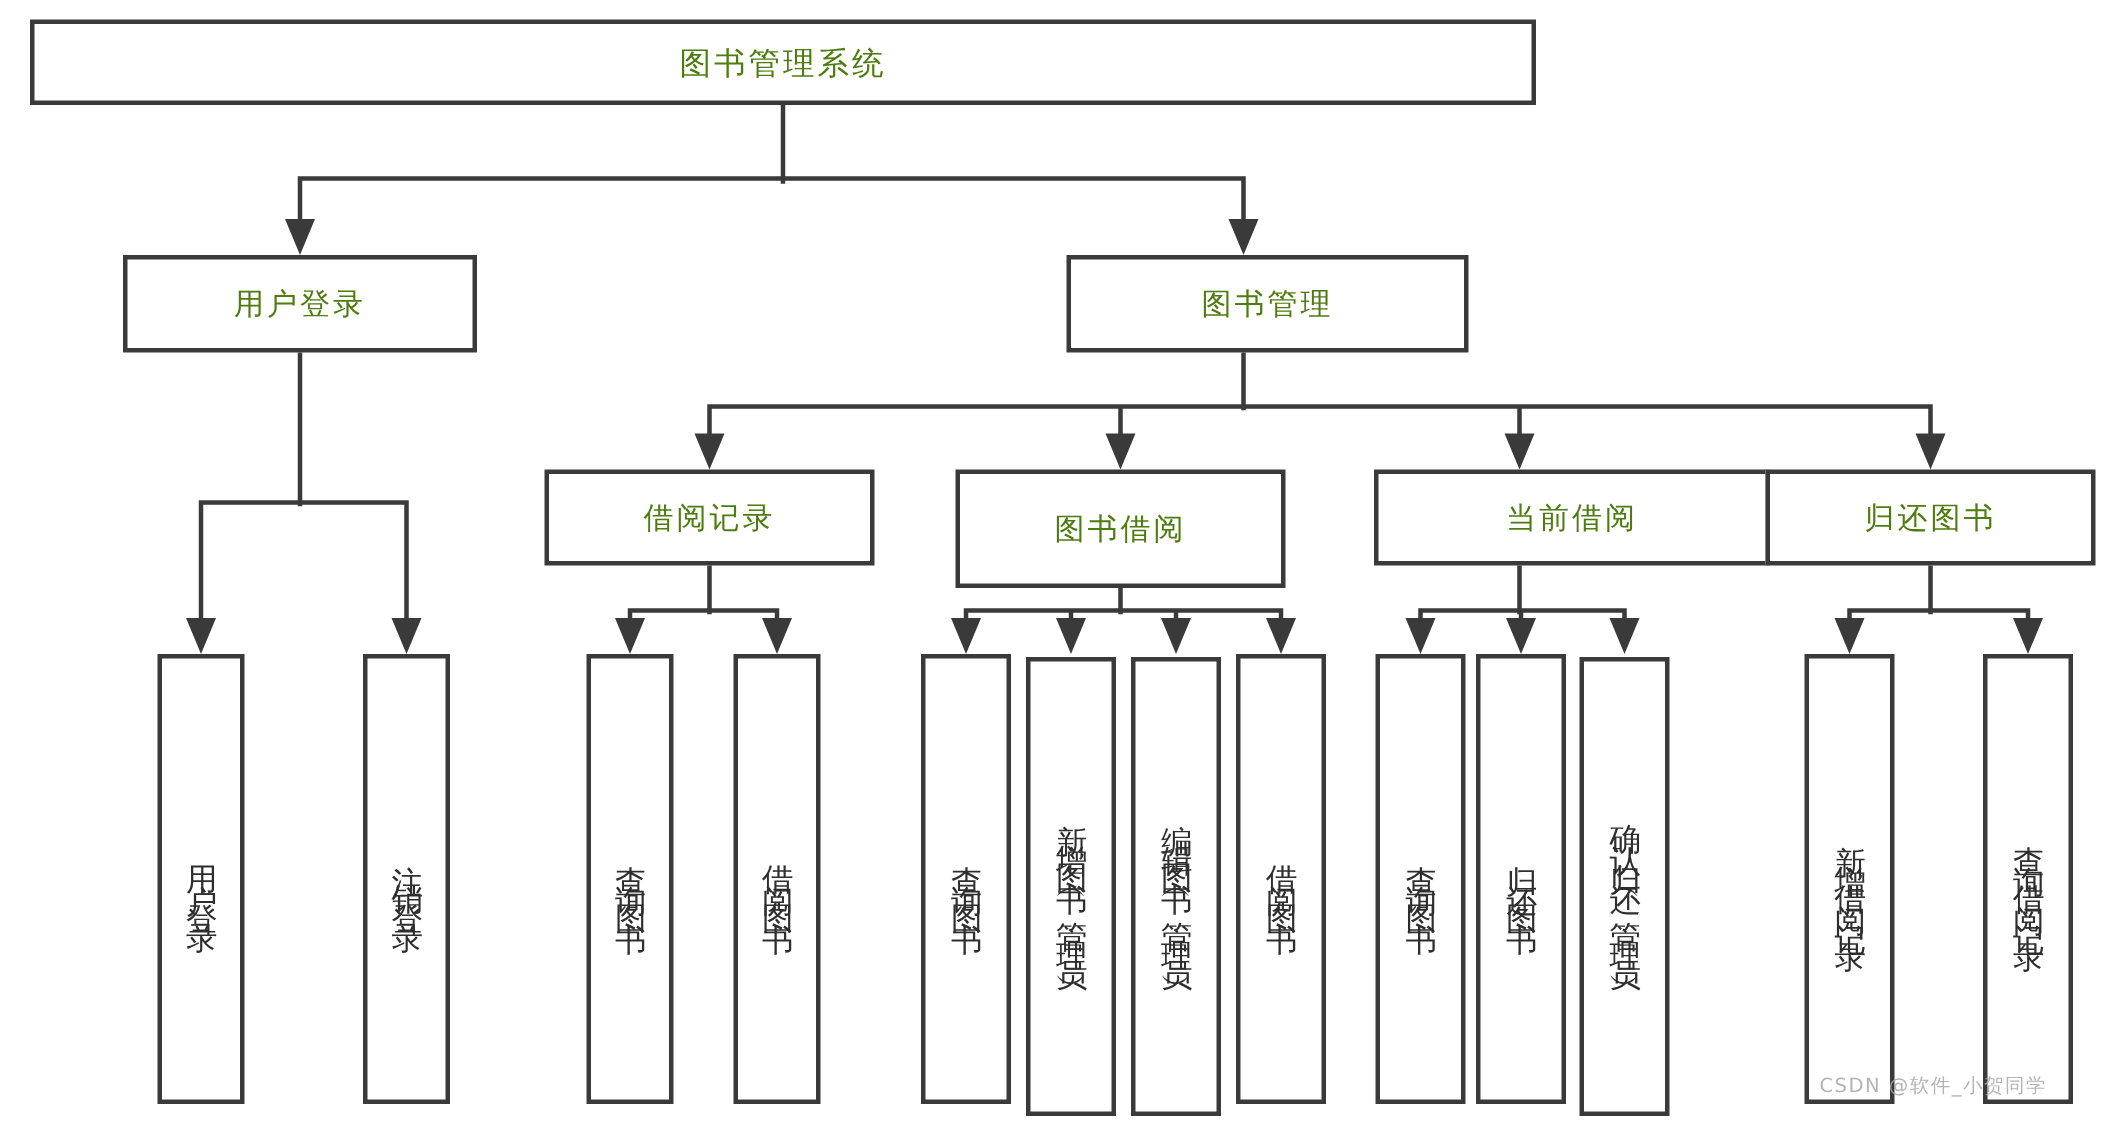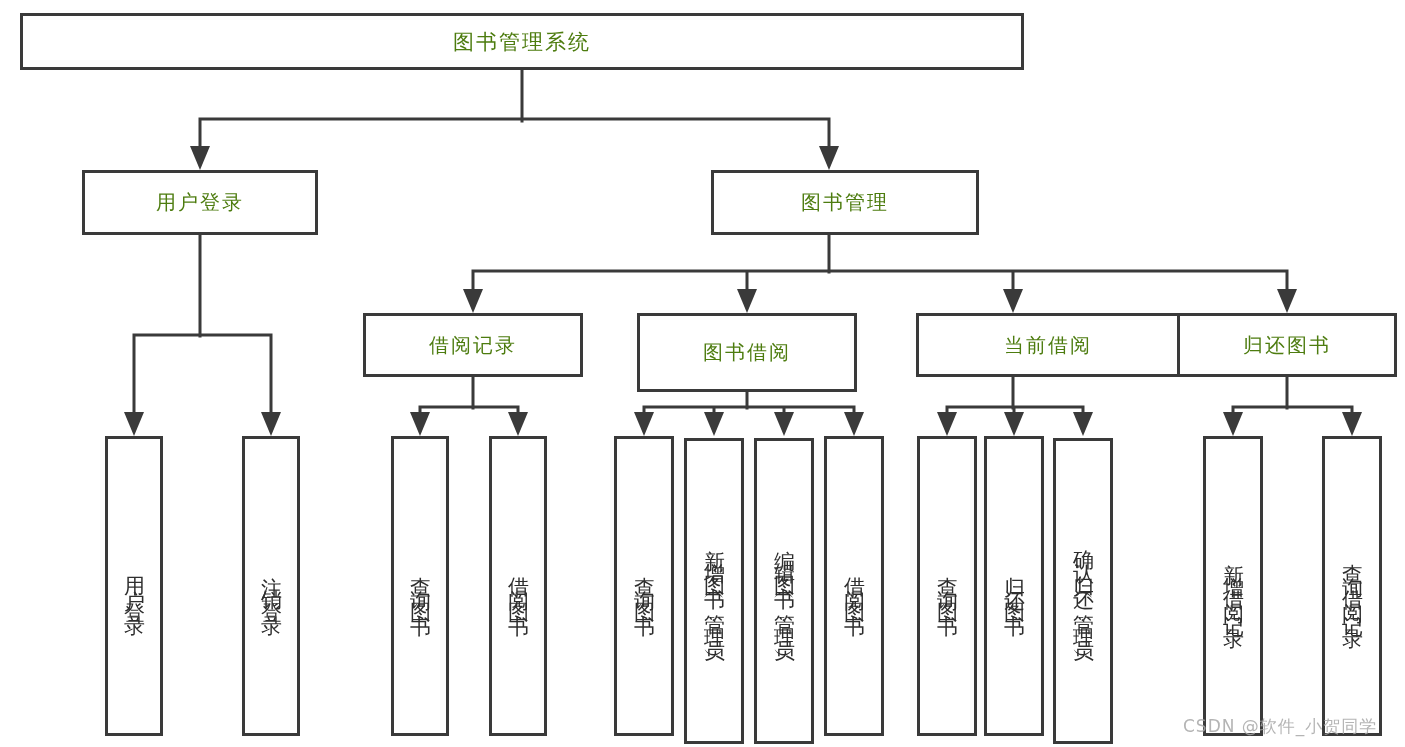--- a/index.html
+++ b/index.html
@@ -42,23 +42,23 @@
   .vlabel {
     writing-mode: vertical-rl;
     text-orientation: mixed;
     font-size: 21px;
     letter-spacing: 13px;
     color: #2e2e2e;
     line-height: 1;
   }
   .watermark {
     position: absolute;
-    left: 1183px;
+    left: 1213px;
     top: 715px;
-    font-size: 17px;
+    font-size: 13px;
     color: #a8a8a8;
     opacity: 0.85;
     letter-spacing: 1px;
     white-space: nowrap;
     z-index: 5;
   }
 </style>
 </head>
 <body>
 

